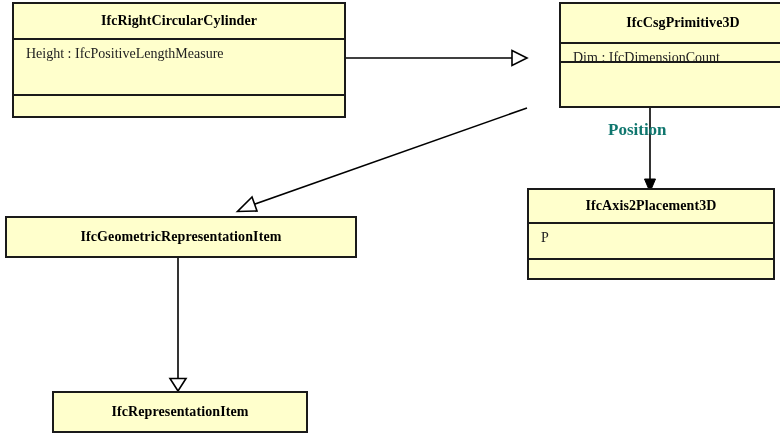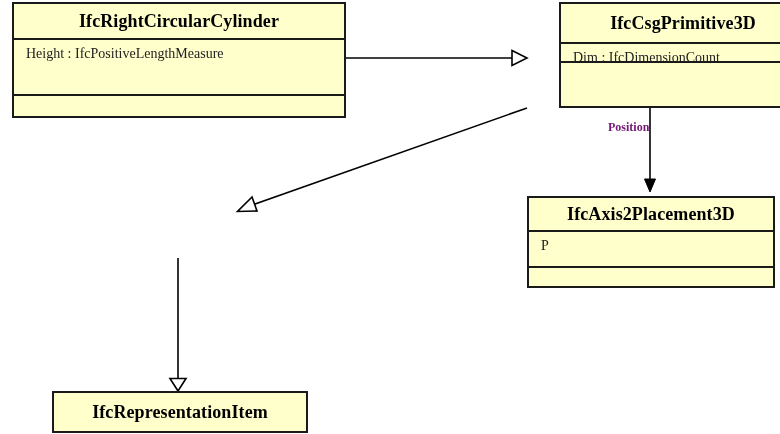--- a/index.html
+++ b/index.html
@@ -18,21 +18,21 @@
   .uml-class {
     position: absolute;
     box-sizing: border-box;
     background: #ffffcc;
     border: 2px solid #1a1a1a;
     display: flex;
     flex-direction: column;
   }
   .uml-name {
     font-weight: bold;
-    font-size: 18px;
+    font-size: 14px;
     color: #000000;
     text-align: center;
     letter-spacing: 0.1px;
     display: flex;
     align-items: center;
     justify-content: center;
     box-sizing: border-box;
     padding: 0 20px;
   }
   .uml-divider {
@@ -77,23 +77,23 @@
     stroke-linejoin: miter;
   }
   .tri-solid {
     fill: #000000;
     stroke: #000000;
     stroke-width: 1;
   }
   .edge-label {
     position: absolute;
     font-family: "Liberation Serif", "DejaVu Serif", serif;
-    font-size: 12px;
+    font-size: 17px;
     font-weight: bold;
-    color: #701a75;
+    color: #0f766e;
     white-space: nowrap;
   }
 </style>
 </head>
 <body>
 
 <div id="canvas">
 
   <svg class="edges" viewBox="0 0 780 434">
 
@@ -133,28 +133,31 @@
   <div class="uml-class" style="left:527px; top:2px; width:248px; height:106px;margin-left:32px;">
     <div class="uml-name" style="height:38px;">IfcCsgPrimitive3D</div>
     <div class="uml-divider"></div>
     <div class="uml-attrs" style="height:17px;">
       <div class="uml-attr">Dim : IfcDimensionCount</div>
     </div>
     <div class="uml-divider"></div>
     <div class="uml-ops"></div>
   </div>
 
-  <div class="uml-class" style="left:527px; top:196px; width:248px; height:92px;">
+  <div class="uml-class" style="left:527px; top:188px; width:248px; height:92px;">
     <div class="uml-name" style="height:32px;">IfcAxis2Placement3D</div>
     <div class="uml-divider"></div>
     <div class="uml-attrs" style="height:34px;">
       <div class="uml-attr">P</div>
     </div>
     <div class="uml-divider"></div>
     <div class="uml-ops"></div>
   </div>
 
+  <div class="uml-class" style="left:5px; top:216px; width:352px; height:42px;">
+    <div class="uml-name" style="height:100%;">IfcGeometricRepresentationItem</div>
+  </div>
 
   <div class="uml-class" style="left:52px; top:391px; width:256px; height:42px;justify-content:center;">
     <div class="uml-name" style="height:100%;">IfcRepresentationItem</div>
   </div>
 
 </div>
 
 </body></html>

